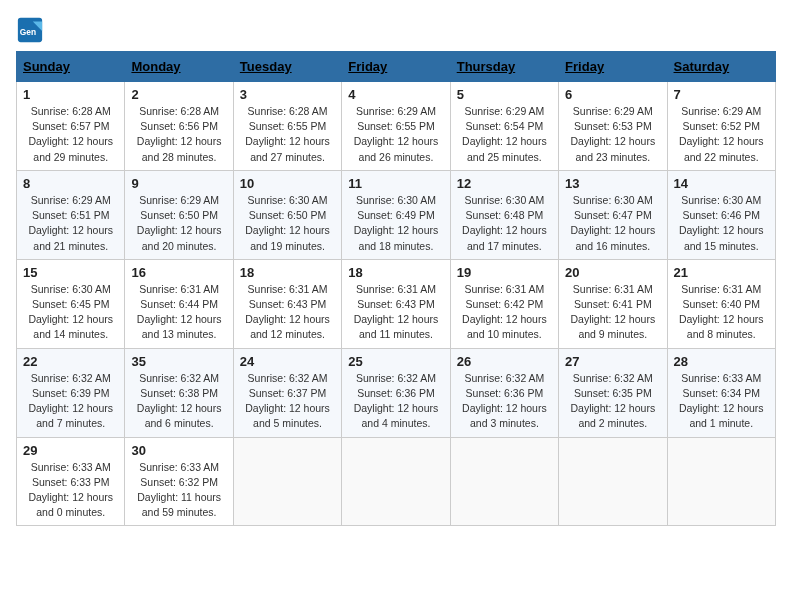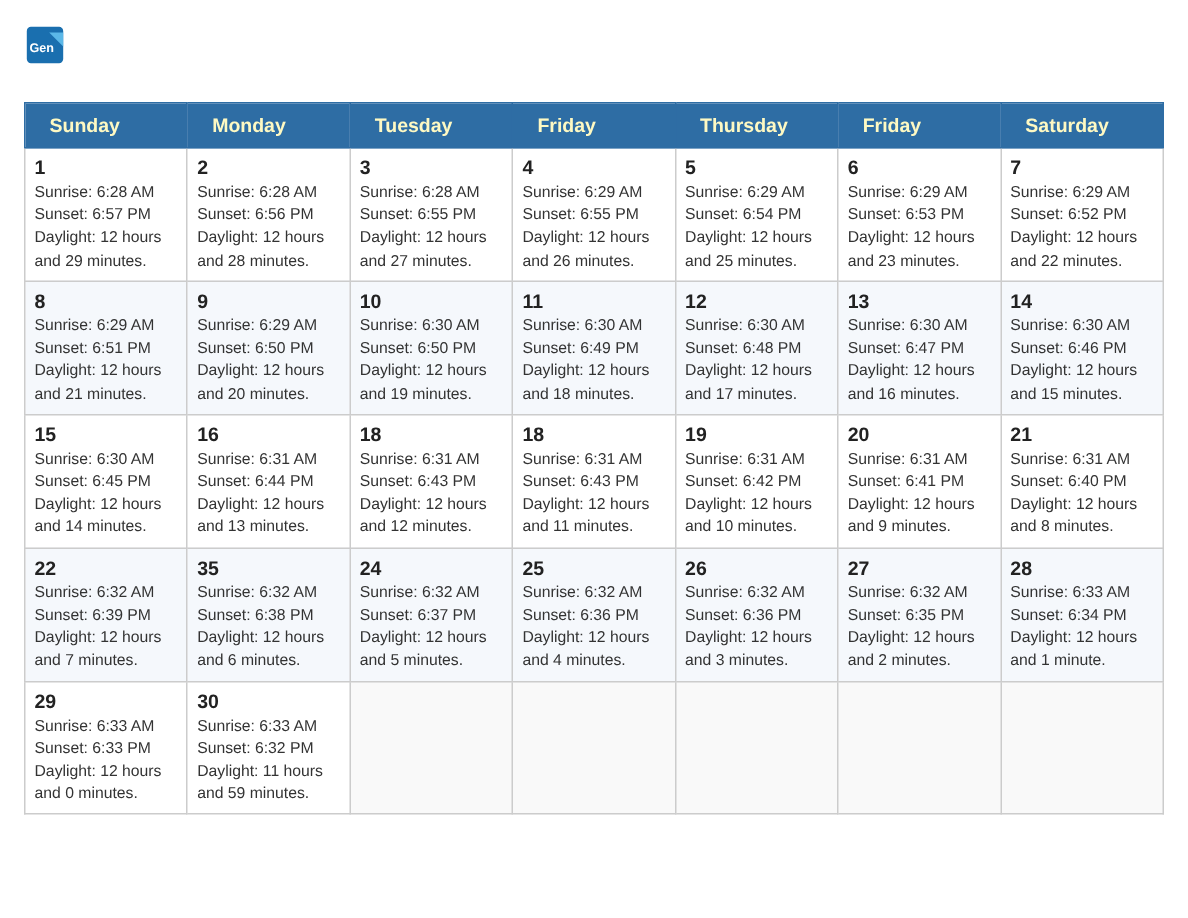--- a/index.html
+++ b/index.html
@@ -7,21 +7,21 @@
       font-family: Arial, sans-serif;
       background: #fff;
       width: 792px;
       min-height: 612px;
       padding: 16px;
     }
     .header-area {
       display: flex;
       align-items: flex-start;
       justify-content: space-between;
-      margin-bottom: 24px;
+      margin-bottom: 7px;
     }
     .logo {
       display: flex;
       align-items: center;
       gap: 4px;
     }
     .logo-text {
       font-size: 18px;
       font-weight: bold;
       color: #222;
@@ -48,26 +48,27 @@
       color: #444;
       margin-top: 2px;
     }
     table {
       width: 100%;
       border-collapse: collapse;
       font-size: 11px;
     }
     thead tr th {
       background-color: #2e6da4;
-      color: #fef9c3;
-      padding: 7px 16px;
+      color: #000000;
+      padding: 7px 6px;
       text-align: left;
       font-size: 13px;
       font-weight: bold;
       border: 1px solid #2e6da4;
+      text-decoration: underline;
     }
     tbody tr td {
       border: 1px solid #ccc;
       padding: 5px 6px;
       vertical-align: top;
       width: 14.28%;
       min-height: 70px;
       background: #fff;
     }
     tbody tr:nth-child(even) td {
@@ -77,20 +78,21 @@
       font-size: 13px;
       font-weight: bold;
       color: #222;
       display: block;
       margin-bottom: 2px;
     }
     .day-detail {
       color: #333;
       font-size: 10.5px;
       line-height: 1.45;
+      text-align: center;
     }
     .empty-cell {
       background: #f9f9f9 !important;
     }
   </style>
 </head>
 <body>
 
 <div class="header-area">
   <div class="logo">

